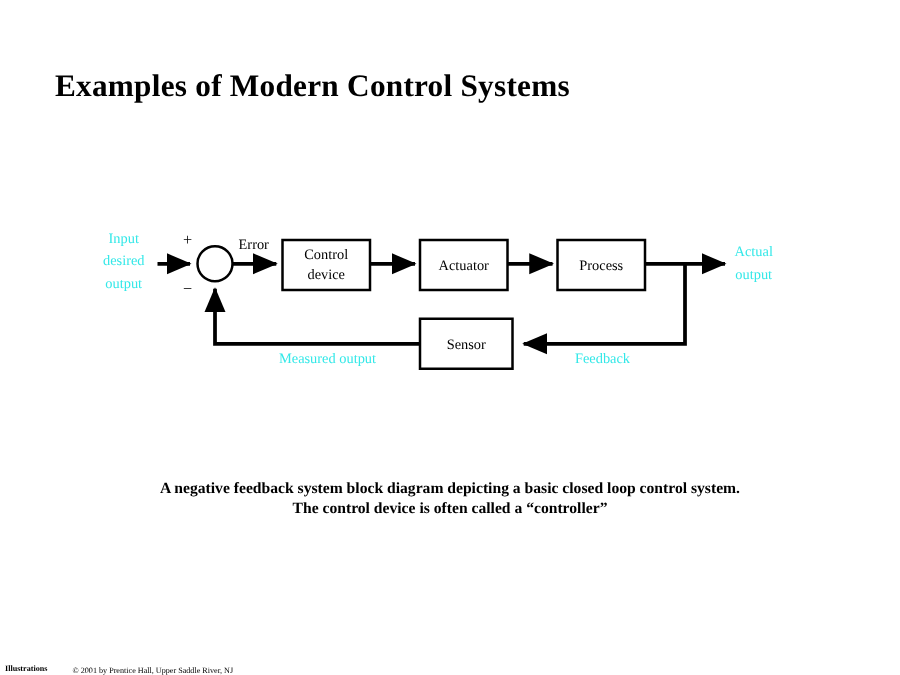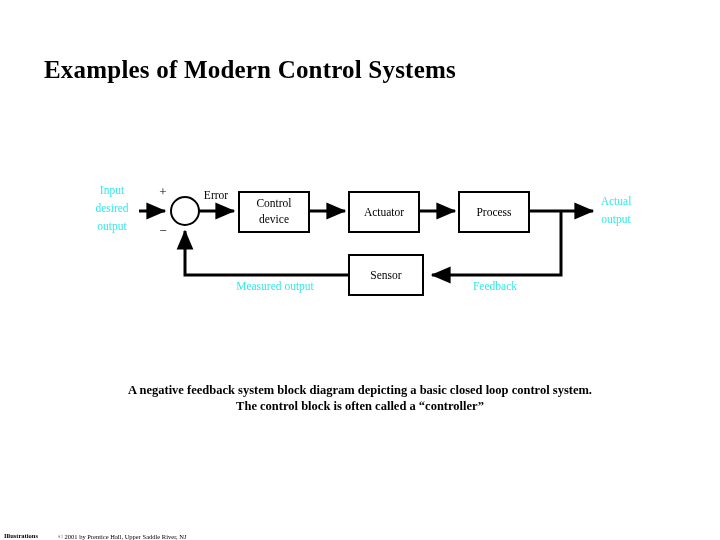--- a/index.html
+++ b/index.html
@@ -39,21 +39,20 @@
     white-space: nowrap;
   }
 
   
   #diagram {
     position: absolute;
     left: 0;
     top: 150px;
     width: 604px;
     height: 160px;
-    margin-left: 13px;
   }
   #diagram svg {
     display: block;
   }
 
   .blk-label {
     font-family: "Liberation Serif", "DejaVu Serif", serif;
     font-size: 11.5px;
     fill: #000000;
   }
@@ -198,21 +197,21 @@
 
       <text class="cyan-label" x="262" y="128" text-anchor="middle">Measured output</text>
 
       <text class="cyan-label" x="482" y="128" text-anchor="middle">Feedback</text>
 
     </svg>
   </div>
 
   <div id="caption">
     <span class="cap-line">A negative feedback system block diagram depicting a basic closed loop control system.</span>
-    <span class="cap-line">The control block is often called a “controller”</span>
+    <span class="cap-line">The control device is often called a “controller”</span>
   </div>
 
   <div id="footer">
     <span id="footer-label">Illustrations</span>
     <span id="footer-copyright">© 2001 by Prentice Hall, Upper Saddle River, NJ</span>
   </div>
 
 </div>
 
 </body></html>

